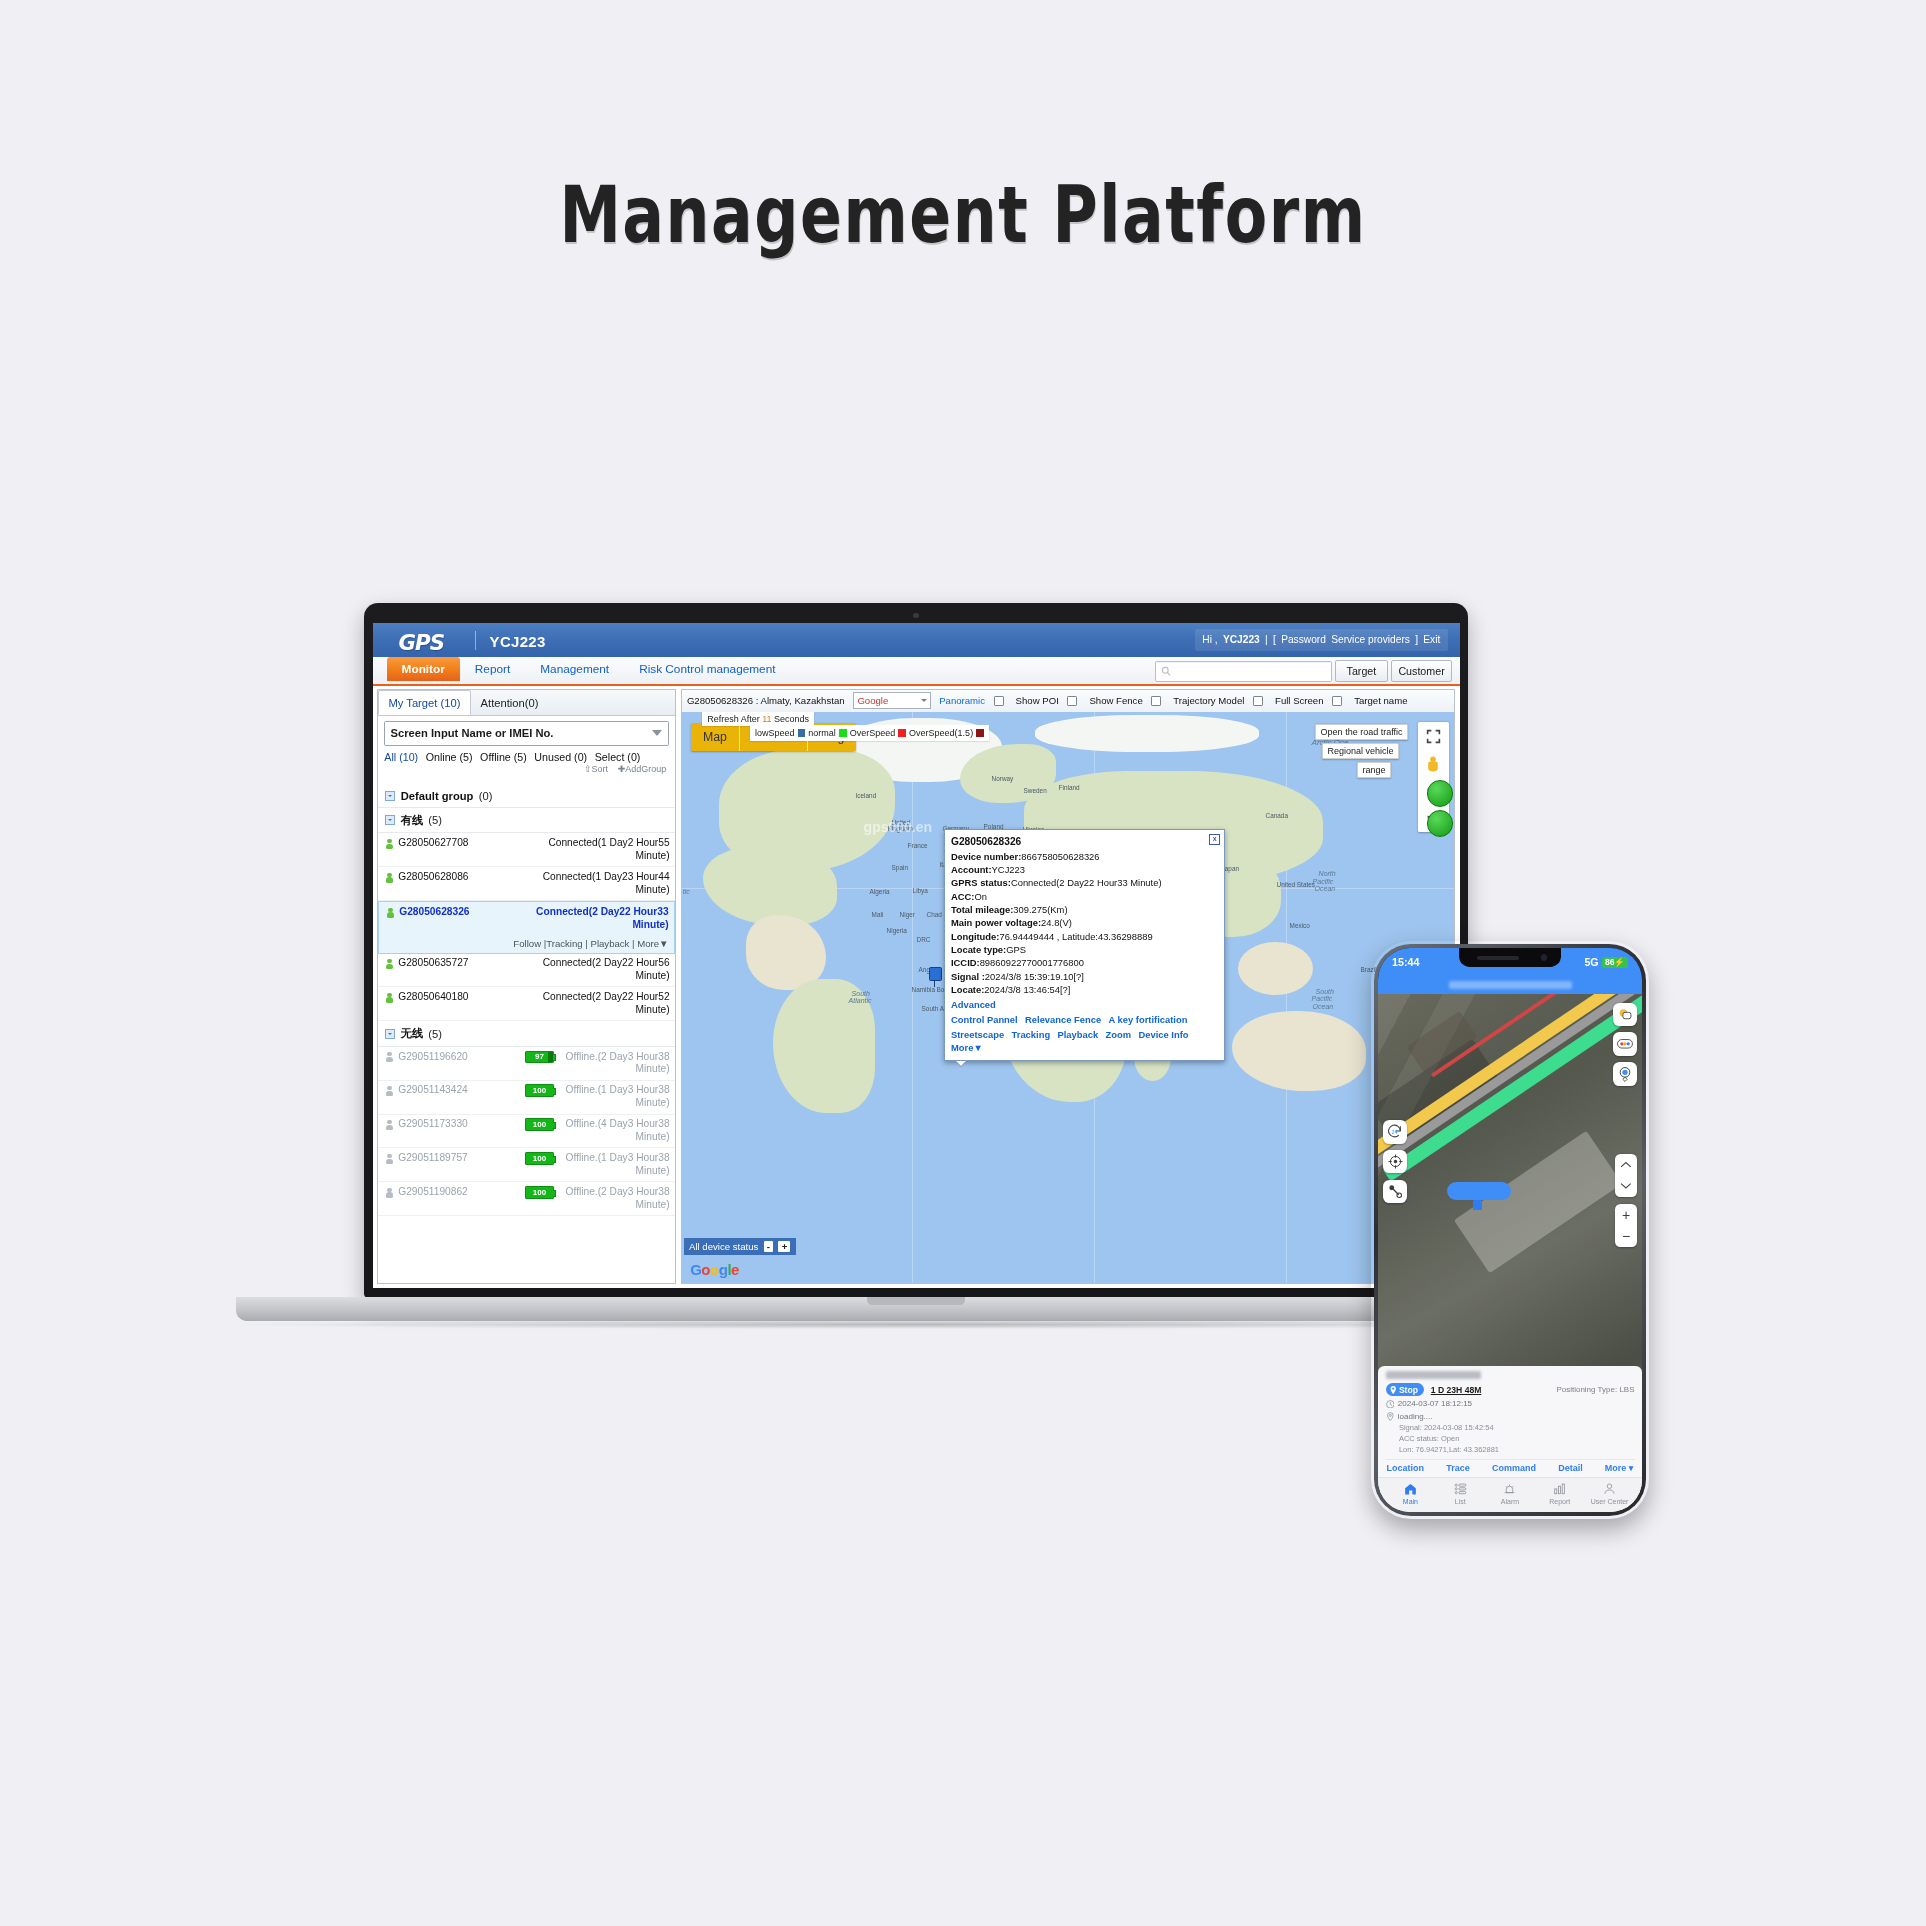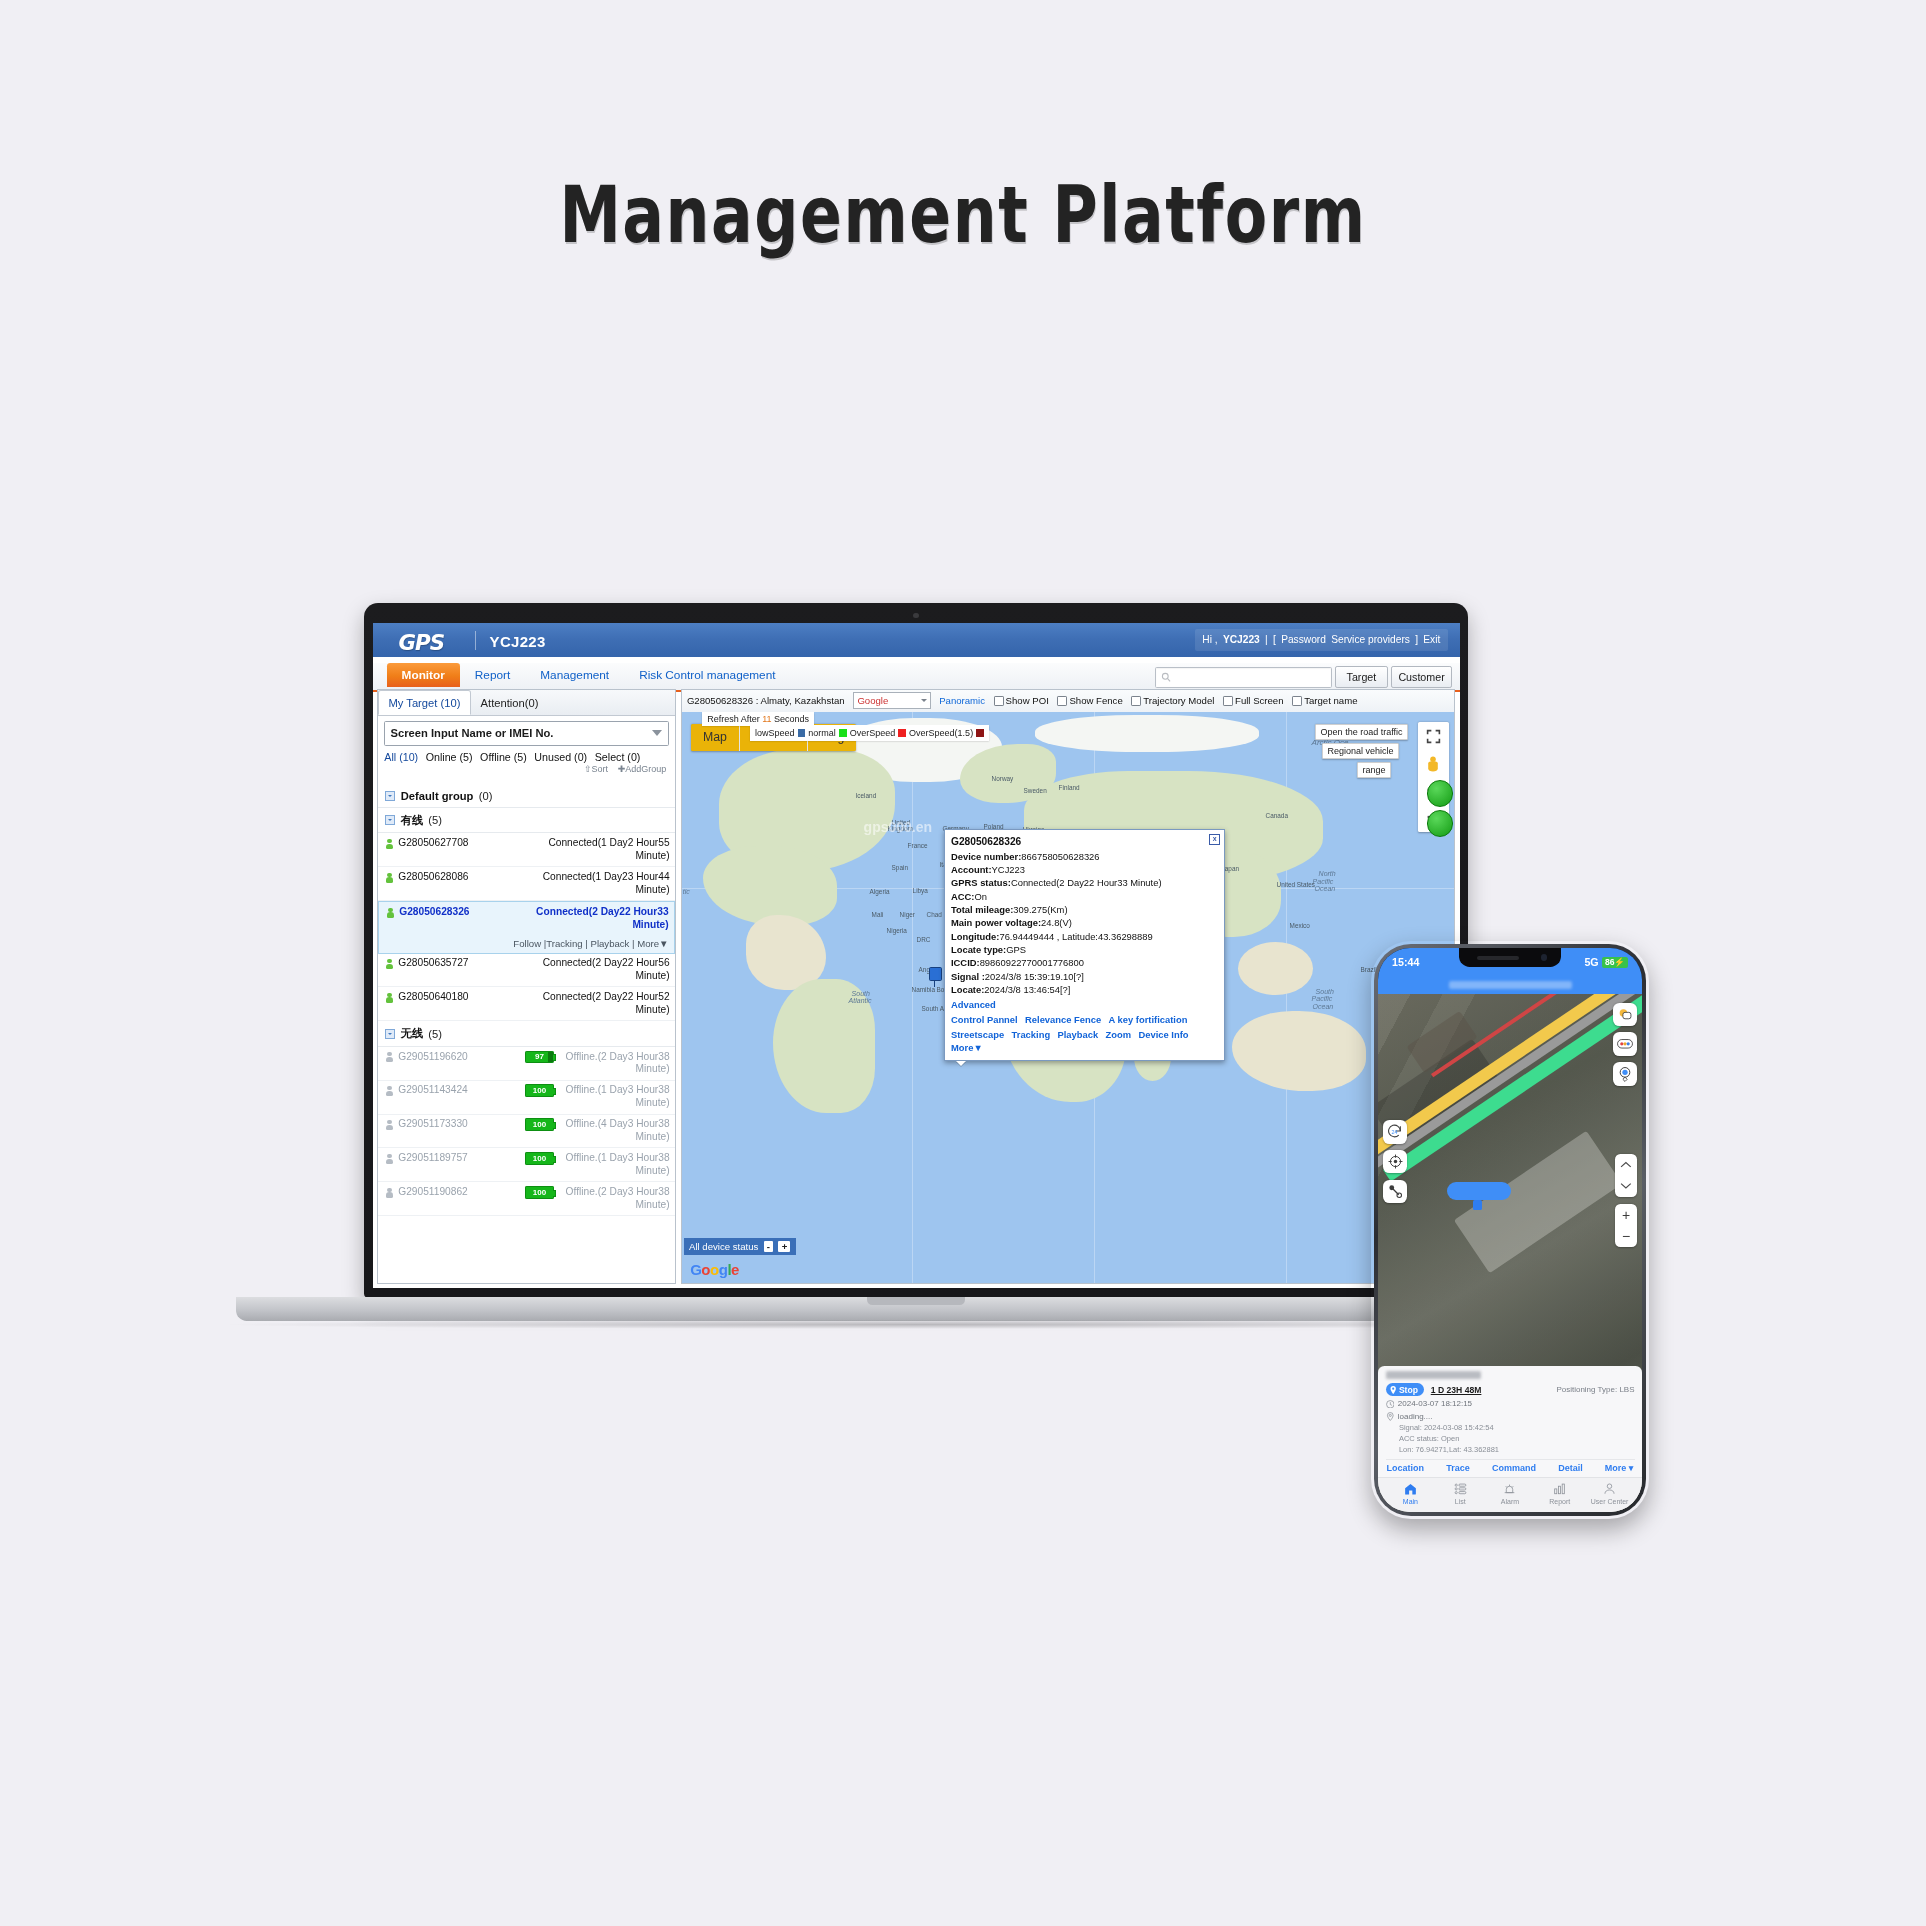--- a/index.html
+++ b/index.html
@@ -68,21 +68,21 @@
   .userbox{
     position:absolute;right:11.8px;top:5.9px;height:21.4px;
     background:rgba(255,255,255,.10);border-radius:2px;
     display:flex;align-items:center;padding:0 7.5px;gap:5.3px;
     color:#fff;font-size:10.2px;white-space:nowrap;
   }
   .userbox b{font-weight:bold;}
   .userbox .lnk{cursor:pointer;}
 
   .navrow{
-    position:absolute;left:0;top:40px;width:100%;height:27px;
+    position:absolute;left:0;top:34px;width:100%;height:27px;
     background:linear-gradient(180deg,#fbfcfd 0%,#eef1f5 100%);
     border-bottom:2.7px solid #e8601c;
     text-align:right;
   }
   .navtabs{position:absolute;left:14px;top:0;display:flex;height:24px;align-items:stretch;}
   .navtab{
     display:flex;align-items:center;padding:0 15px;font-size:11.8px;color:#1060c8;cursor:pointer;
   }
   .navtab.active{
     background:linear-gradient(180deg,#fb9b3c 0%,#f07e18 55%,#e8601c 100%);
@@ -136,21 +136,21 @@
   .battery{position:relative;height:10.7px;min-width:23.5px;background:#15b61a;border:0.5px solid #0d8f12;border-radius:1.1px;color:#fff;font-size:8px;font-weight:bold;display:flex;align-items:center;justify-content:center;padding:0 2.1px;}
   .battery::after{content:"";position:absolute;right:-2.7px;top:2.7px;width:2.1px;height:4.8px;background:#15b61a;border:0.5px solid #0d8f12;border-left:none;}
   .battery.p97{background:linear-gradient(90deg,#15b61a 0 80%,#0a7a0e 80% 100%);}
   .dev-actions{width:100%;text-align:right;font-size:9.6px;color:#4a5560;padding-top:2.1px;font-weight:normal;}
 
   
   .mappanel{position:absolute;left:308px;top:66px;right:4.3px;bottom:4.3px;border:0.5px solid #b9c2cc;background:#fff;box-sizing:border-box;overflow:hidden;}
   .mapbar{height:21.4px;background:linear-gradient(180deg,#fafcfd,#eef2f6);display:flex;align-items:center;gap:8.6px;padding:0 5.3px;border-bottom:0.5px solid #ccd3da;font-size:9.6px;color:#111;white-space:nowrap;}
   .provsel{width:69px;height:15px;border:0.5px solid #a9b1ba;background:#fff;display:flex;align-items:center;padding:0 3.2px;position:relative;color:#c33;font-size:9.6px;}
   .provsel i{position:absolute;right:2.7px;width:0;height:0;border-left:3.2px solid transparent;border-right:3.2px solid transparent;border-top:3.7px solid #7a828c;}
-  .cbx{display:inline-flex;align-items:center;gap:2px;font-size:9.6px;color:#111;}
+  .cbx{display:inline-flex;align-items:center;gap:12px;font-size:9.6px;color:#111;}
   .cbx em{width:8px;height:8px;border:0.5px solid #7b838d;background:#fff;border-radius:1.1px;display:block;font-style:normal;}
   .lnkblue{color:#1068d8;cursor:pointer;}
 
   .mapcanvas{position:absolute;left:0;right:0;top:22px;bottom:0;background:#a5c9f0;overflow:hidden;}
   .ocean{position:absolute;inset:0;background:#9ec5ef;}
   .land{position:absolute;background:#e3e9d8;border-radius:40% 55% 45% 50%;}
   .land.g{background:#d7e3c3;}
   .land.t{background:#e8e4cf;}
   .ice{position:absolute;background:#f4f6f3;border-radius:45%;}
   .graticule{position:absolute;background:rgba(255,255,255,.30);}

